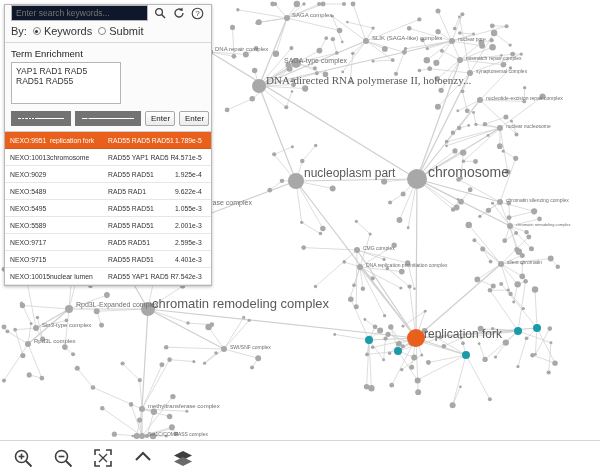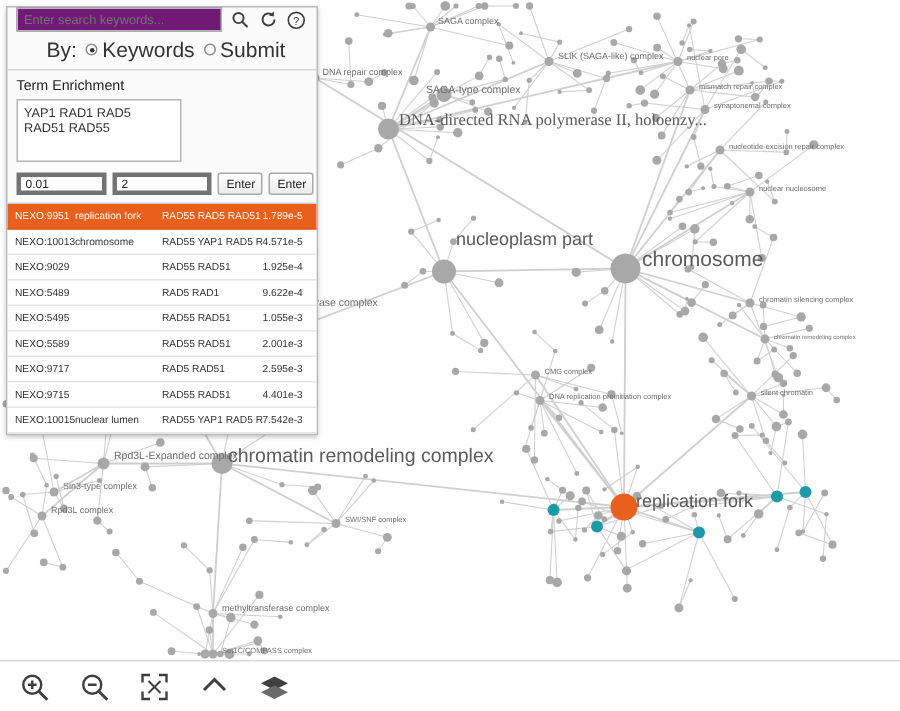--- a/index.html
+++ b/index.html
@@ -61,21 +61,21 @@
   .search-row {
     display: flex;
     align-items: center;
     padding: 0 6px 4px 6px;
     gap: 4px;
   }
   .search-input {
     flex: 1;
     height: 16px;
     border: 1px solid #b5b5b5;
-    background: #701a75;
+    background: #0f172a;
     font-size: 8.5px;
     color: #9a9a9a;
     padding: 0 4px;
     box-sizing: border-box;
     font-family: "Liberation Sans", sans-serif;
   }
   .icon-btn {
     width: 15px;
     height: 15px;
     display: inline-flex;
@@ -84,23 +84,22 @@
     color: #4a4a4a;
     cursor: pointer;
   }
   .icon-btn svg { display:block; }
 
   .radio-row {
     display: flex;
     align-items: center;
     padding: 0 6px 5px 6px;
     gap: 6px;
-    font-size: 14px;
+    font-size: 11px;
     color: #333;
-    margin-left: 20px;
   }
   .radio {
     display: inline-flex;
     align-items: center;
     gap: 3px;
     cursor: pointer;
   }
   .radio .dot {
     width: 8px; height: 8px;
     border-radius: 50%;
@@ -142,21 +141,21 @@
     resize: none;
   }
   .params-row {
     display: flex;
     align-items: center;
     padding: 0 6px 5px 6px;
     gap: 4px;
   }
   .small-input {
     height: 15px;
-    border: 3px solid #737373;
+    border: 7px solid #737373;
     background: #fff;
     font-size: 8px;
     padding: 0 3px;
     box-sizing: border-box;
     color: #222;
     font-family: "Liberation Sans", sans-serif;
   }
   .w-pval { width: 60px; }
   .w-count { width: 66px; }
   .btn {
@@ -932,21 +931,21 @@
         <div class="net-label" style="left: 292px; top: 12px; font-size: 6px;">SAGA complex</div>
         <div class="net-label" style="left: 372px; top: 35px; font-size: 6px;">SLIK (SAGA-like) complex</div>
         <div class="net-label" style="left: 458px; top: 36px; font-size: 5px;">nuclear pore</div>
         <div class="net-label" style="left: 215px; top: 46px; font-size: 6px;">DNA repair complex</div>
         <div class="net-label" style="left: 466px; top: 55px; font-size: 5px;">mismatch repair complex</div>
         <div class="net-label" style="left: 284px; top: 57px; font-size: 7px;">SAGA-type complex</div>
         <div class="net-label" style="left: 476px; top: 68px; font-size: 5px;">synaptonemal complex</div>
         <div class="net-label big" style="left: 266px; top: 74px; font-size: 11px; font-family: Liberation Serif, serif;">DNA-directed RNA polymerase II, holoenzy...</div>
         <div class="net-label" style="left: 486px; top: 95px; font-size: 5px;">nucleotide-excision repair complex</div>
         <div class="net-label" style="left: 506px; top: 123px; font-size: 5px;">nuclear nucleosome</div>
-        <div class="net-label big" style="left: 304px; top: 152px; font-size: 12px;">nucleoplasm part</div>
+        <div class="net-label big" style="left: 304px; top: 166px; font-size: 12px;">nucleoplasm part</div>
         <div class="net-label big" style="left: 428px; top: 164px; font-size: 14px;">chromosome</div>
         <div class="net-label" style="left: 506px; top: 197px; font-size: 5px;">chromatin silencing complex</div>
         <div class="net-label" style="left: 516px; top: 222px; font-size: 4px;">chromatin remodeling complex</div>
         <div class="net-label" style="left: 120px; top: 199px; font-size: 7px;">H4/H2A histone acetyltransferase complex</div>
         <div class="net-label" style="left: 363px; top: 245px; font-size: 5px;">CMG complex</div>
         <div class="net-label" style="left: 120px; top: 239px; font-size: 11px;">nuclear chromatin</div>
         <div class="net-label" style="left: 366px; top: 262px; font-size: 5px;">DNA replication preinitiation complex</div>
         <div class="net-label" style="left: 507px; top: 259px; font-size: 5px;">silent chromatin</div>
         <div class="net-label" style="left: 76px; top: 301px; font-size: 7px;">Rpd3L-Expanded complex</div>
         <div class="net-label big" style="left: 152px; top: 296px; font-size: 13px;">chromatin remodeling complex</div>

